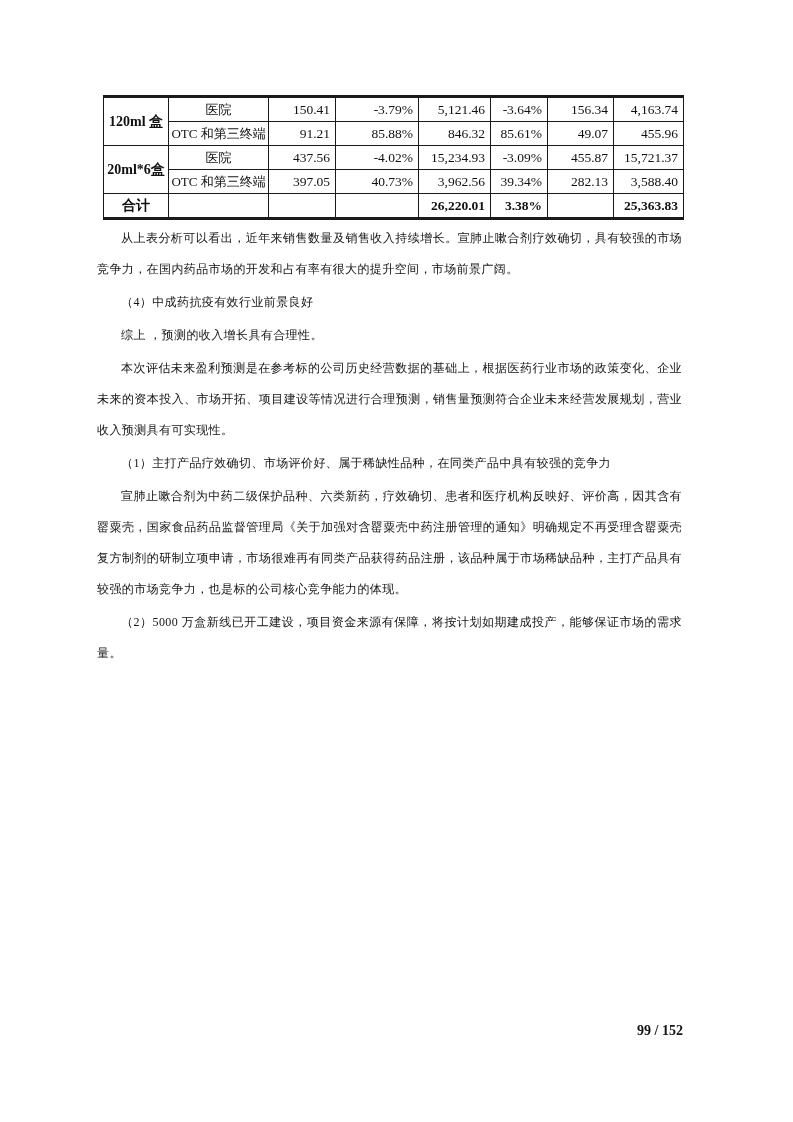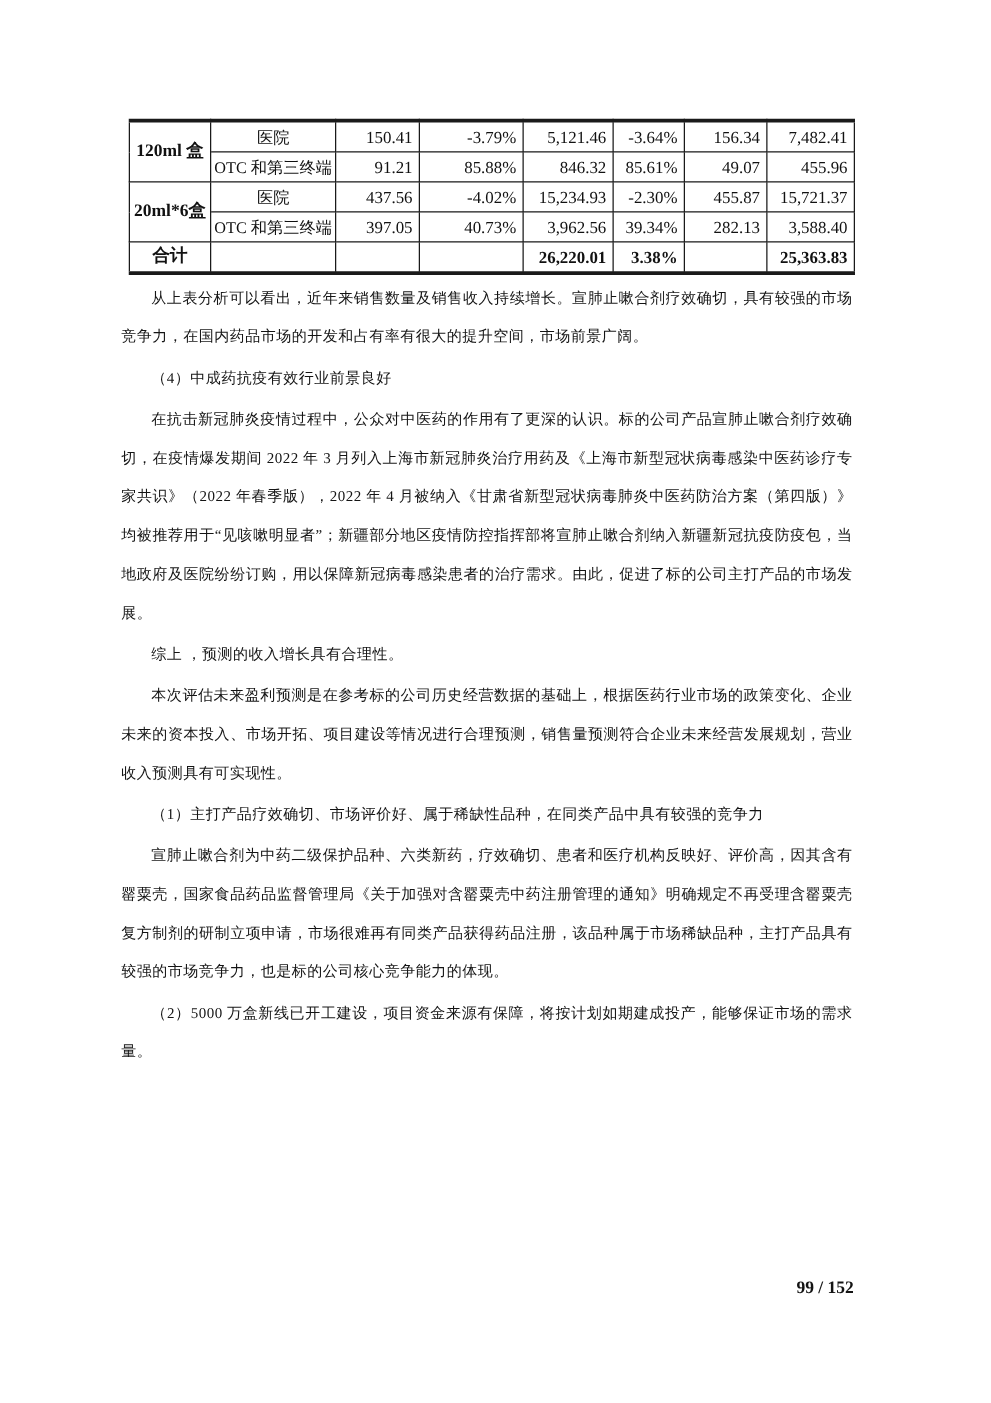--- a/index.html
+++ b/index.html
@@ -102,38 +102,38 @@
     </colgroup>
     <tbody>
       <tr>
         <td class="prod" rowspan="2">120ml 盒</td>
         <td class="chan">医院</td>
         <td class="num">150.41</td>
         <td class="num">-3.79%</td>
         <td class="num">5,121.46</td>
         <td class="num">-3.64%</td>
         <td class="num">156.34</td>
-        <td class="num">7,482.41</td>
+        <td class="num">4,163.74</td>
       </tr>
       <tr>
         <td class="chan">OTC 和第三终端</td>
         <td class="num">91.21</td>
         <td class="num">85.88%</td>
         <td class="num">846.32</td>
         <td class="num">85.61%</td>
         <td class="num">49.07</td>
         <td class="num">455.96</td>
       </tr>
       <tr>
         <td class="prod" rowspan="2">20ml*6盒</td>
         <td class="chan">医院</td>
         <td class="num">437.56</td>
         <td class="num">-4.02%</td>
         <td class="num">15,234.93</td>
-        <td class="num">-2.30%</td>
+        <td class="num">-3.09%</td>
         <td class="num">455.87</td>
         <td class="num">15,721.37</td>
       </tr>
       <tr>
         <td class="chan">OTC 和第三终端</td>
         <td class="num">397.05</td>
         <td class="num">40.73%</td>
         <td class="num">3,962.56</td>
         <td class="num">39.34%</td>
         <td class="num">282.13</td>
@@ -148,21 +148,20 @@
         <td class="num">3.38%</td>
         <td class="num"></td>
         <td class="num">25,363.83</td>
       </tr>
     </tbody>
   </table>
 
   <div class="content">
     <p>从上表分析可以看出，近年来销售数量及销售收入持续增长。宣肺止嗽合剂疗效确切，具有较强的市场竞争力，在国内药品市场的开发和占有率有很大的提升空间，市场前景广阔。</p>
     <p>（4）中成药抗疫有效行业前景良好</p>
-    <p>在抗击新冠肺炎疫情过程中，公众对中医药的作用有了更深的认识。标的公司产品宣肺止嗽合剂疗效确切，在疫情爆发期间 2022 年 3 月列入上海市新冠肺炎治疗用药及《上海市新型冠状病毒感染中医药诊疗专家共识》（2022 年春季版），2022 年 4 月被纳入《甘肃省新型冠状病毒肺炎中医药防治方案（第四版）》均被推荐用于“见咳嗽明显者”；新疆部分地区疫情防控指挥部将宣肺止嗽合剂纳入新疆新冠抗疫防疫包，当地政府及医院纷纷订购，用以保障新冠病毒感染患者的治疗需求。由此，促进了标的公司主打产品的市场发展。</p>
     <p>综上 ，预测的收入增长具有合理性。</p>
     <p>本次评估未来盈利预测是在参考标的公司历史经营数据的基础上，根据医药行业市场的政策变化、企业未来的资本投入、市场开拓、项目建设等情况进行合理预测，销售量预测符合企业未来经营发展规划，营业收入预测具有可实现性。</p>
     <p>（1）主打产品疗效确切、市场评价好、属于稀缺性品种，在同类产品中具有较强的竞争力</p>
     <p>宣肺止嗽合剂为中药二级保护品种、六类新药，疗效确切、患者和医疗机构反映好、评价高，因其含有罂粟壳，国家食品药品监督管理局《关于加强对含罂粟壳中药注册管理的通知》明确规定不再受理含罂粟壳复方制剂的研制立项申请，市场很难再有同类产品获得药品注册，该品种属于市场稀缺品种，主打产品具有较强的市场竞争力，也是标的公司核心竞争能力的体现。</p>
     <p>（2）5000 万盒新线已开工建设，项目资金来源有保障，将按计划如期建成投产，能够保证市场的需求量。</p>
   </div>
 
   <div class="pagenum">99 / 152</div>
 
 </div>

